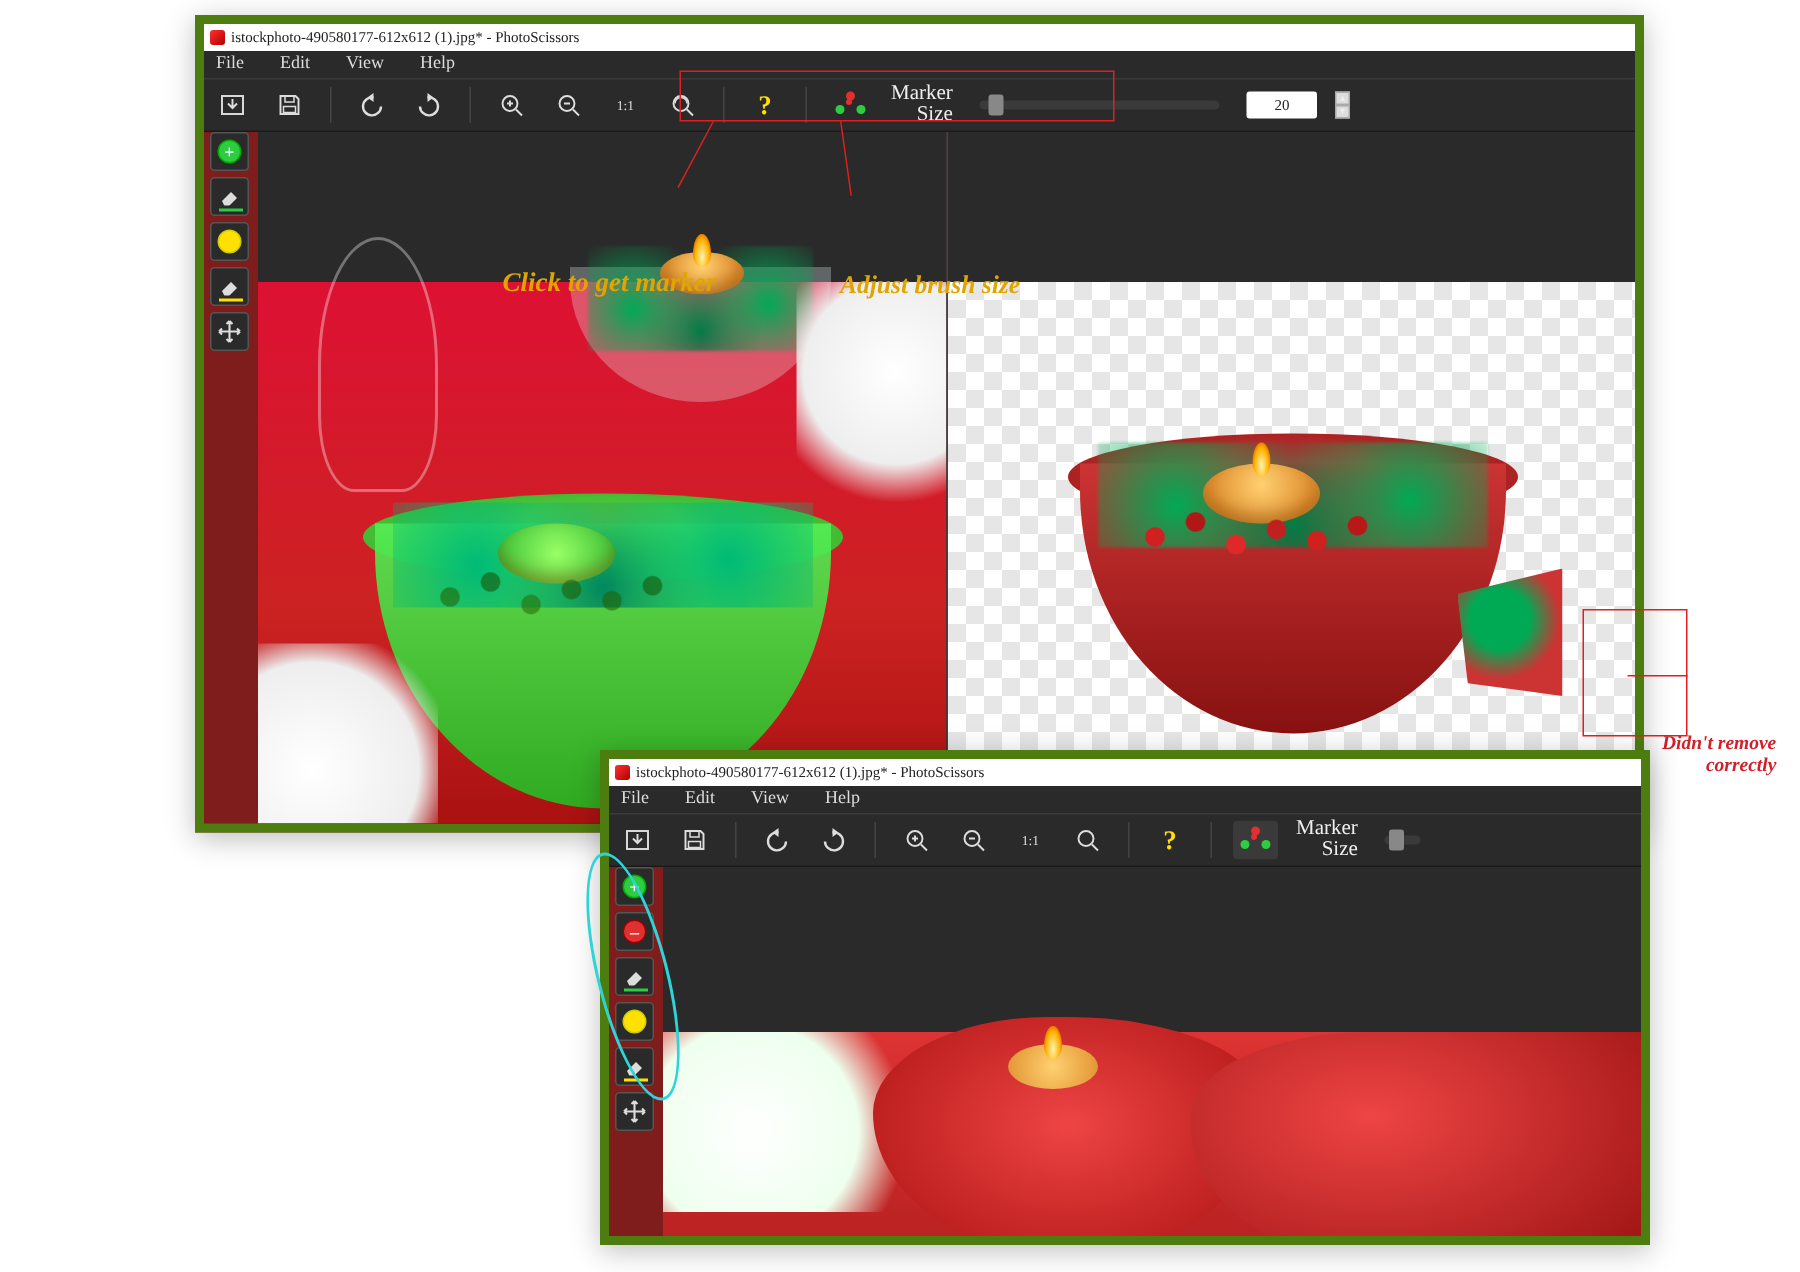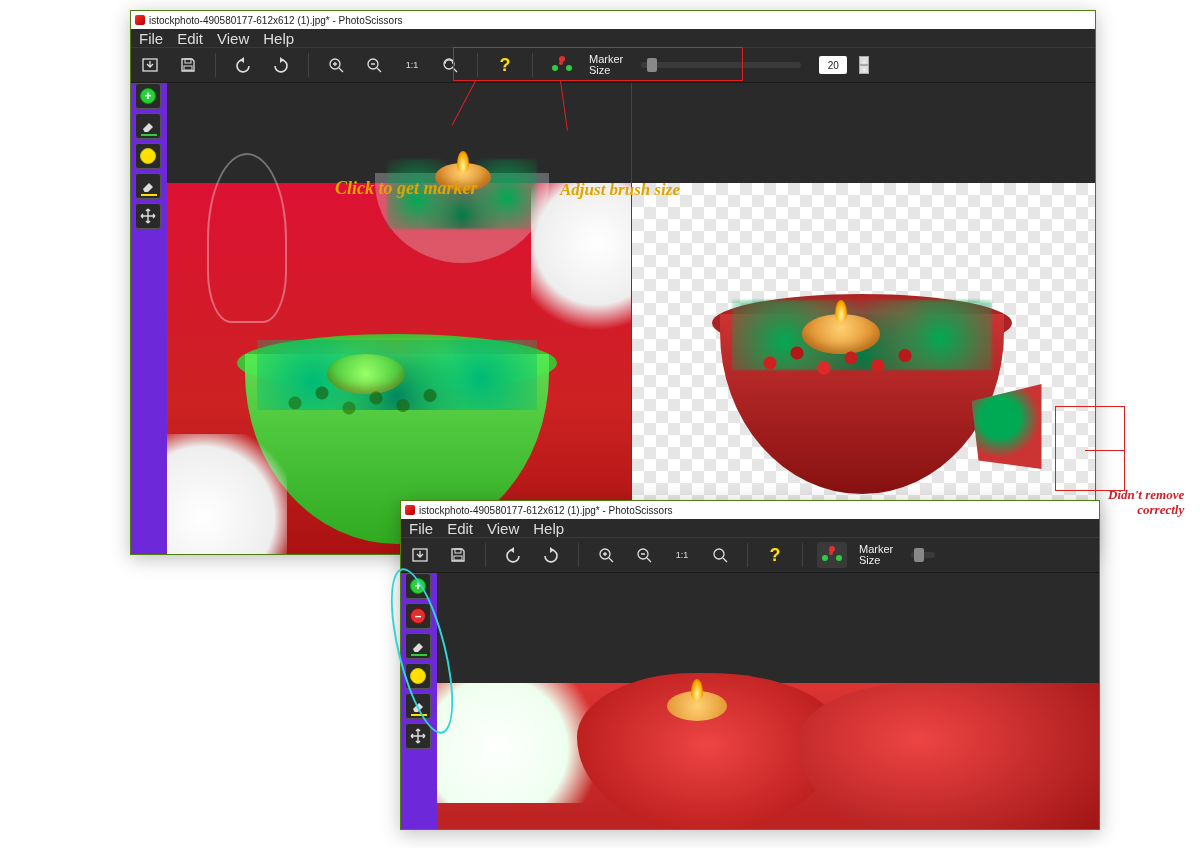--- a/index.html
+++ b/index.html
@@ -6,47 +6,47 @@
   body {
     font-family: "Segoe UI", Tahoma, sans-serif;
     background: #fff;
     width: 1200px;
     height: 848px;
     position: relative;
     overflow: hidden;
   }
   .app-window {
     position: absolute;
-    background: #6d28d9;
-    border: 1px solid #4d7c0f;
+    background: #7f1d1d;
+    border: 6px solid #4d7c0f;
     box-shadow: 0 4px 18px rgba(0,0,0,0.25);
+    font-family: Liberation Serif, serif;
   }
   .titlebar {
     height: 18px;
     background: #fff;
     display: flex;
     align-items: center;
     padding: 0 4px;
     gap: 4px;
     font-size: 10px;
     color: #222;
   }
   .titlebar .logo {
     width: 10px; height: 10px;
     background: linear-gradient(135deg,#ff3030,#b00000);
     border-radius: 2px;
   }
   .menubar {
     height: 18px;
     background: #2a2a2a;
     display: flex;
-    align-items: center;
-    gap: 14px;
+    gap: 24px;
     padding: 0 8px;
-    font-size: 15px;
+    font-size: 12px;
     color: #ddd;
   }
   .menubar span { cursor: default; }
   .toolbar {
     height: 36px;
     background: #2a2a2a;
     border-top: 1px solid #3a3a3a;
     border-bottom: 1px solid #1a1a1a;
     display: flex;
     align-items: center;
@@ -59,33 +59,33 @@
     width: 26px; height: 26px;
     display: flex;
     align-items: center;
     justify-content: center;
     border: 1px solid transparent;
     border-radius: 3px;
     color: #ddd;
     font-size: 14px;
   }
   .divider { width:1px; height:24px; background:#444; margin:0 2px; }
-  .marker-label { font-size:11px; line-height:1.0; text-align:left; }
+  .marker-label { font-size:14px; line-height:1.0; text-align:right; }
   .slider {
     width: 160px; height: 6px;
     background:#3a3a3a; border-radius:3px; position:relative;
     margin: 0 6px;
   }
   .slider .thumb {
     position:absolute; top:-4px;
     width:10px; height:14px; background:#888; border-radius:2px;
   }
   .slider.small { width: 24px; }
   .numbox {
-    width: 28px; height:18px;
+    width: 47px; height:18px;
     background:#fff; color:#222;
     font-size:10px; display:flex; align-items:center; justify-content:center;
     border-radius:2px;
   }
   .spinner {
     width:10px; height:18px; display:flex; flex-direction:column;
   }
   .spinner div {
     flex:1; background:#ddd; font-size:6px;
     display:flex; align-items:center; justify-content:center;

